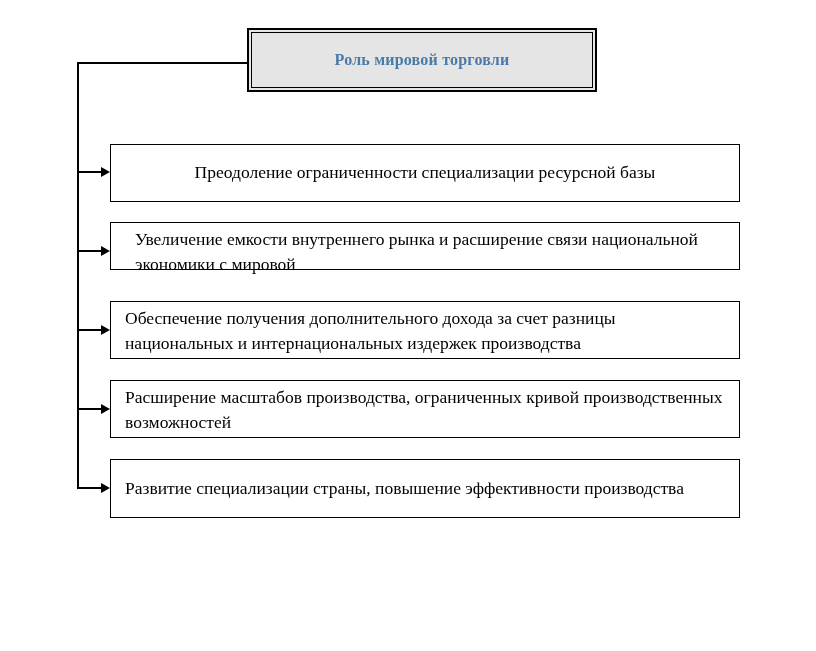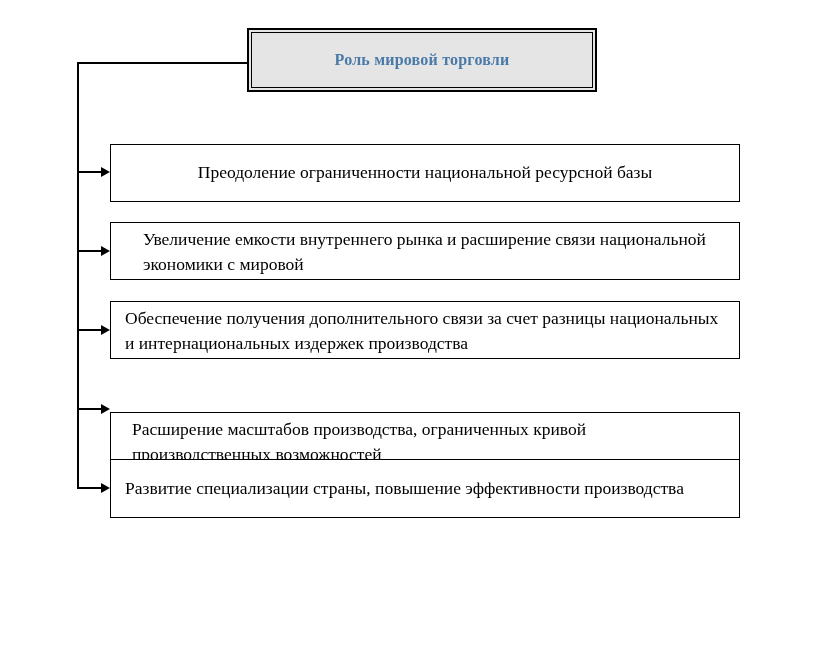--- a/index.html
+++ b/index.html
@@ -98,23 +98,23 @@
   }
   .item-1 {
     top: 144px;
     height: 58px;
     display: flex;
     align-items: center;
     justify-content: center;
     text-align: center;
     padding: 0 10px;
   }
-  .item-2 { top: 222px; height: 58px; padding: 4px 32px; }
+  .item-2 { top: 222px; height: 48px; padding: 4px 24px; }
   .item-3 { top: 301px; height: 58px; padding: 4px 14px; }
-  .item-4 { top: 380px; height: 58px; padding: 4px 21px; margin-top: 32px; }
+  .item-4 { top: 380px; height: 58px; padding: 4px 14px; }
   .item-5 { top: 459px; height: 59px; padding: 16px 14px; }
 </style>
 </head>
 <body>
 
 <div class="diagram">
 
   <div class="hline-top"></div>
   <div class="vline"></div>
 
@@ -129,29 +129,29 @@
   <div class="branch branch-5"></div>
   <div class="arrowhead arrow-5"></div>
 
   <div class="title-box">
     <div class="title-box-inner">
       <span class="title-text" style="color: rgb(74, 122, 168);">Роль мировой торговли</span>
     </div>
   </div>
 
   <div class="item-box item-1">
-    <span>Преодоление ограниченности национальной ресурсной базы</span>
+    <span>Преодоление ограниченности специализации ресурсной базы</span>
   </div>
 
   <div class="item-box item-2">
     <span>Увеличение емкости внутреннего рынка и расширение связи национальной экономики с мировой</span>
   </div>
 
   <div class="item-box item-3">
-    <span>Обеспечение получения дополнительного связи за счет разницы национальных и интернациональных издержек производства</span>
+    <span>Обеспечение получения дополнительного дохода за счет разницы национальных и интернациональных издержек производства</span>
   </div>
 
   <div class="item-box item-4">
     <span>Расширение масштабов производства, ограниченных кривой производственных возможностей</span>
   </div>
 
   <div class="item-box item-5">
     <span>Развитие специализации страны, повышение эффективности производства</span>
   </div>
 

